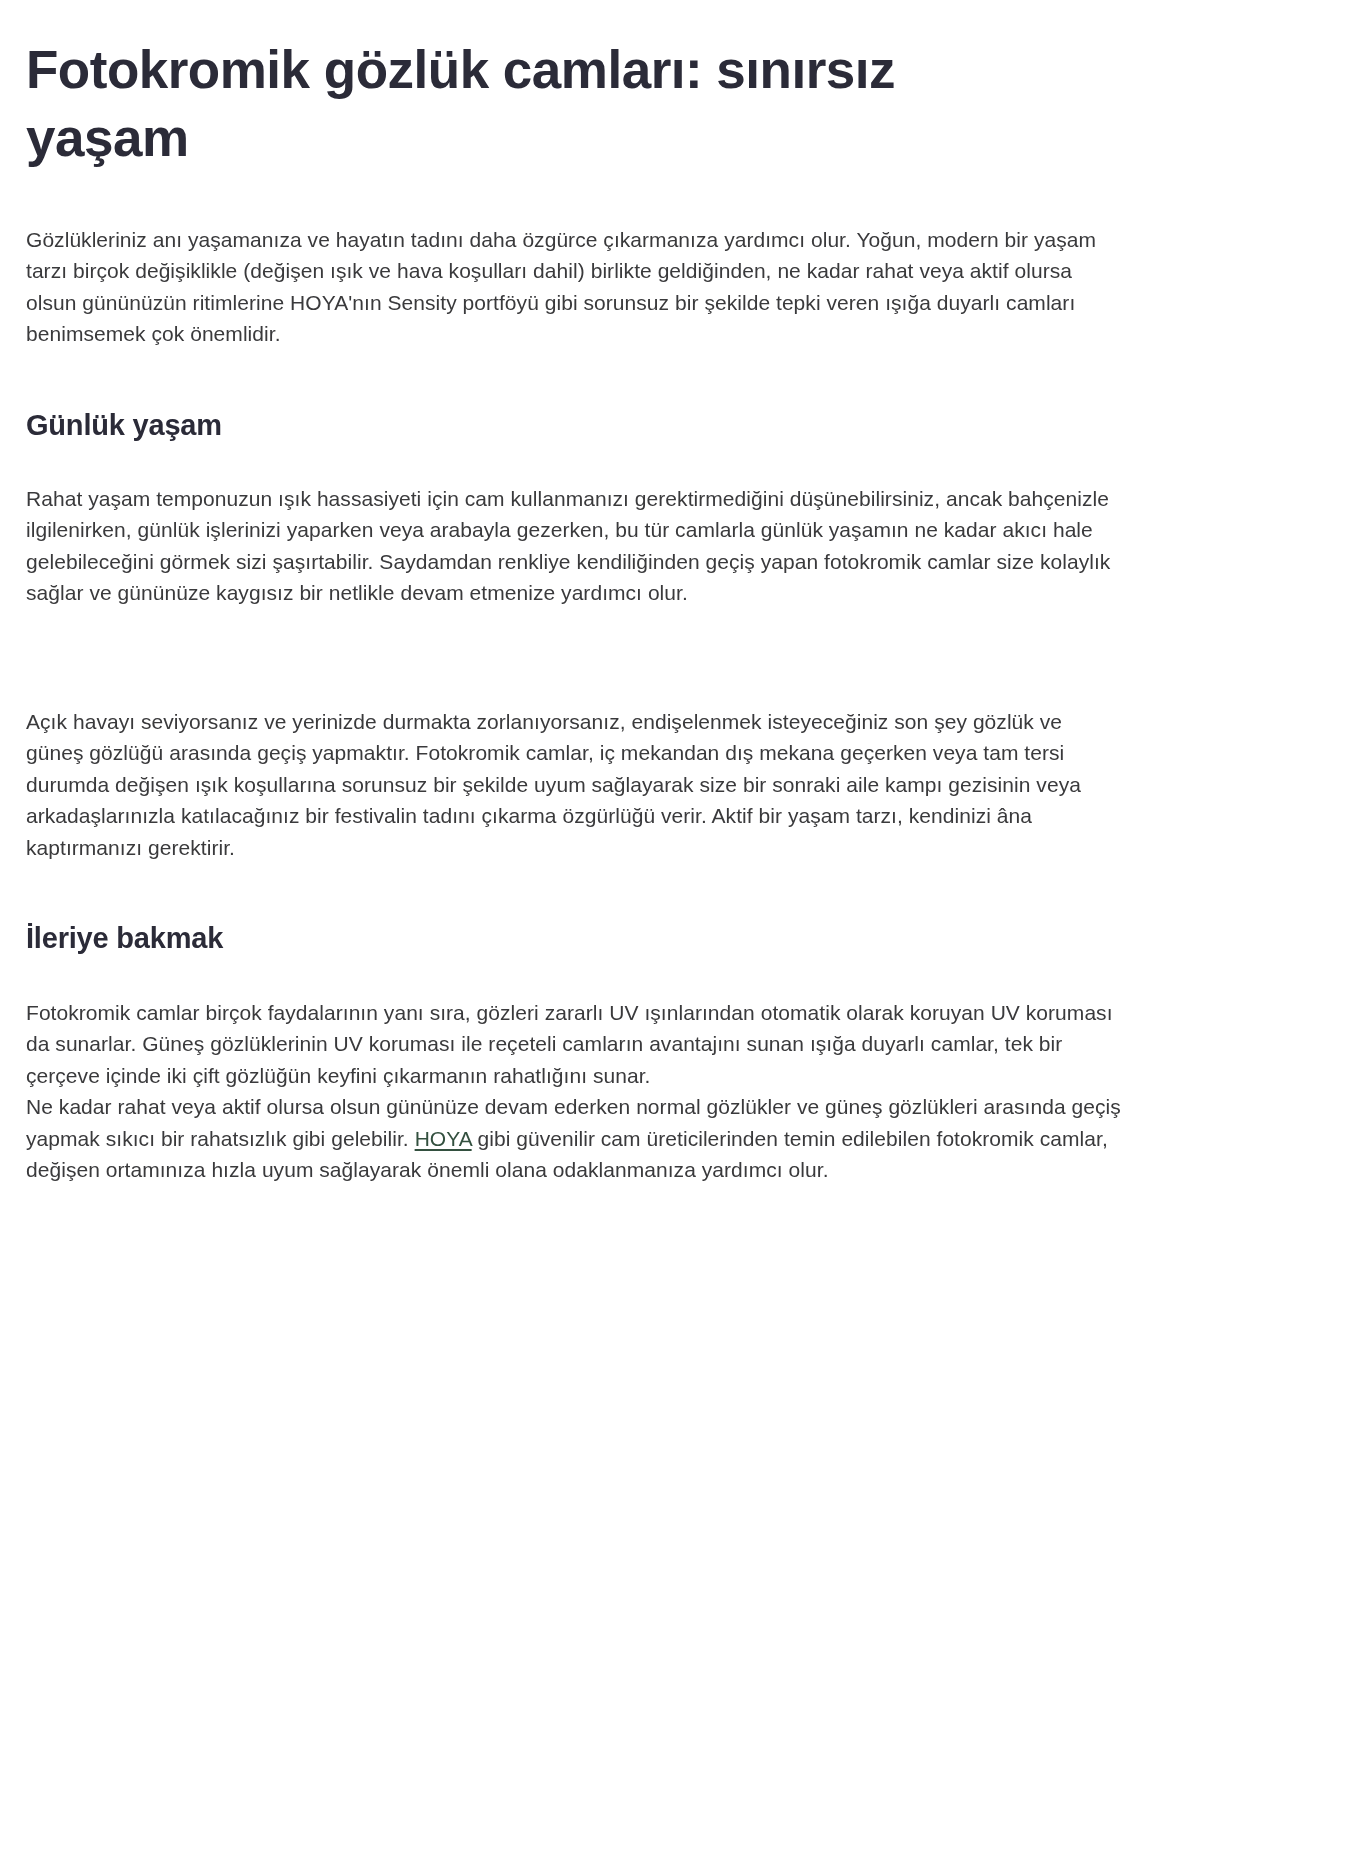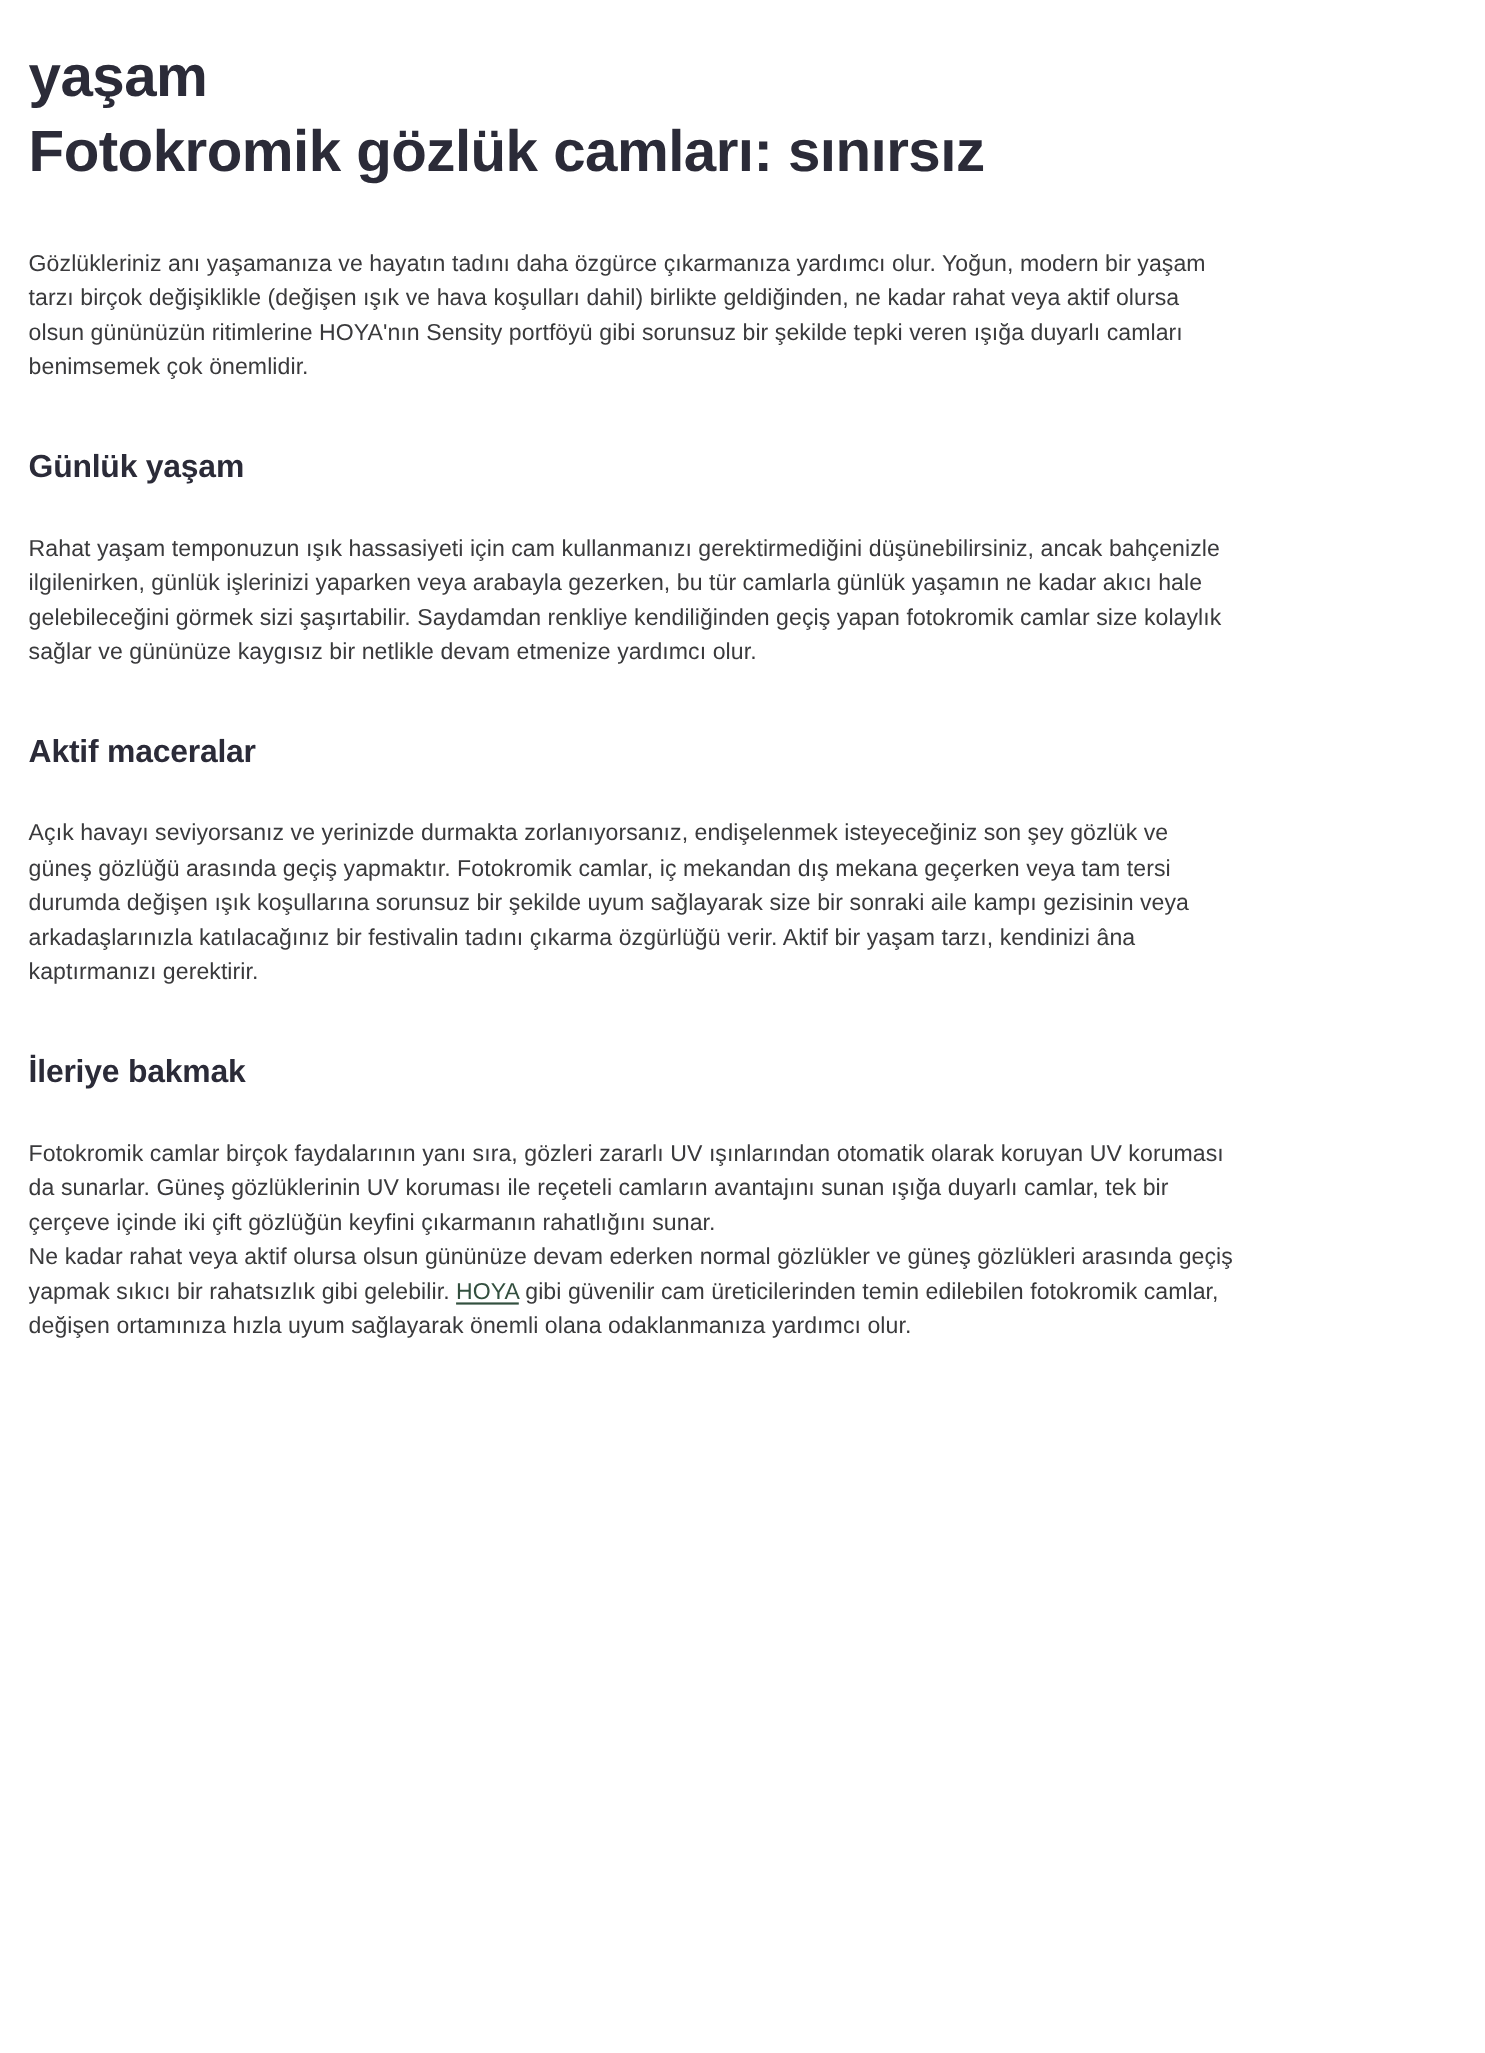--- a/index.html
+++ b/index.html
@@ -74,39 +74,38 @@
   .block {
     display: block;
   }
 </style>
 </head>
 <body>
 
 <div class="page">
 
   <h1 class="doc-title">
+    <span class="block">Fotokromik gözlük camları: sınırsız</span>
     <span class="block">yaşam</span>
-    <span class="block">Fotokromik gözlük camları: sınırsız</span>
   </h1>
 
   <div class="gap-title-to-body"></div>
 
   <p class="body-text">Gözlükleriniz anı yaşamanıza ve hayatın tadını daha özgürce çıkarmanıza yardımcı olur. Yoğun, modern bir yaşam tarzı birçok değişiklikle (değişen ışık ve hava koşulları dahil) birlikte geldiğinden, ne kadar rahat veya aktif olursa olsun gününüzün ritimlerine HOYA'nın Sensity portföyü gibi sorunsuz bir şekilde tepki veren ışığa duyarlı camları benimsemek çok önemlidir.</p>
 
   <div class="gap-body-to-heading"></div>
 
   <h2 class="section-heading">Günlük yaşam</h2>
 
   <div class="gap-heading-to-body"></div>
 
   <p class="body-text">Rahat yaşam temponuzun ışık hassasiyeti için cam kullanmanızı gerektirmediğini düşünebilirsiniz, ancak bahçenizle ilgilenirken, günlük işlerinizi yaparken veya arabayla gezerken, bu tür camlarla günlük yaşamın ne kadar akıcı hale gelebileceğini görmek sizi şaşırtabilir. Saydamdan renkliye kendiliğinden geçiş yapan fotokromik camlar size kolaylık sağlar ve gününüze kaygısız bir netlikle devam etmenize yardımcı olur.</p>
 
   <div class="gap-body-to-heading"></div>
 
-  <h2 class="section-heading">Aktif maceralar</h2>
 
   <div class="gap-heading-to-body"></div>
 
   <p class="body-text">Açık havayı seviyorsanız ve yerinizde durmakta zorlanıyorsanız, endişelenmek isteyeceğiniz son şey gözlük ve güneş gözlüğü arasında geçiş yapmaktır. Fotokromik camlar, iç mekandan dış mekana geçerken veya tam tersi durumda değişen ışık koşullarına sorunsuz bir şekilde uyum sağlayarak size bir sonraki aile kampı gezisinin veya arkadaşlarınızla katılacağınız bir festivalin tadını çıkarma özgürlüğü verir. Aktif bir yaşam tarzı, kendinizi âna kaptırmanızı gerektirir.</p>
 
   <div class="gap-body-to-heading"></div>
 
   <h2 class="section-heading">İleriye bakmak</h2>
 
   <div class="gap-heading-to-body"></div>

